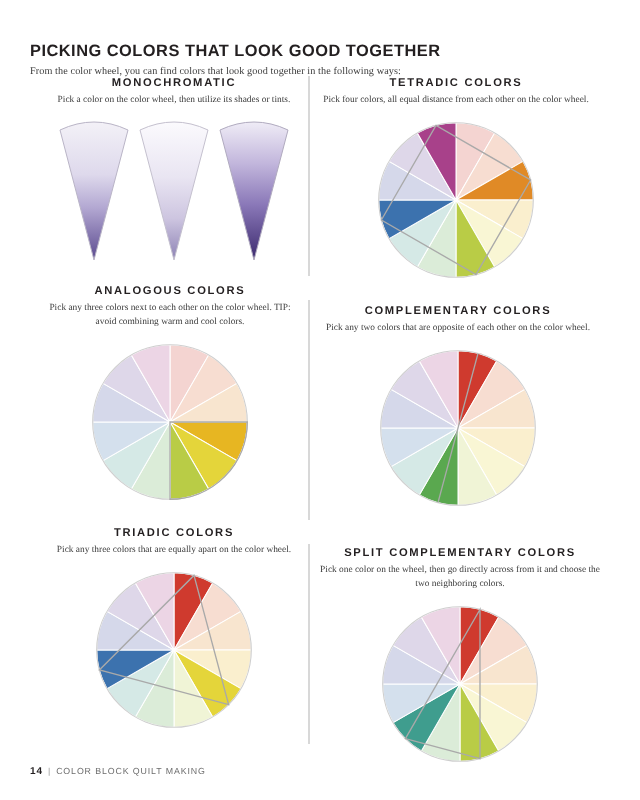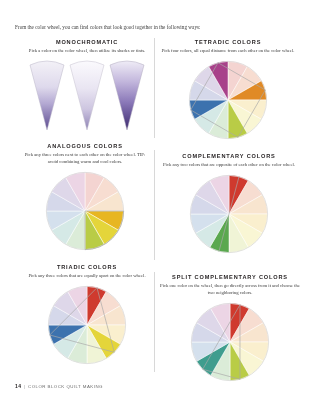--- a/index.html
+++ b/index.html
@@ -55,20 +55,21 @@
   }
   .footer .pg{font-weight:bold;font-size:5px;color:#231f20;}
   .footer .sep{color:#9a9a9a;}
 </style>
 </head>
 <body>
 
 <div class="page">
 
   <div class="hdr">
+    <div class="hdr-title">PICKING COLORS THAT LOOK GOOD TOGETHER</div>
     <div class="hdr-sub">From the color wheel, you can find colors that look good together in the following ways:</div>
   </div>
 
   <div class="divider" style="left:154px;top:38px;height:100px;"></div>
   <div class="divider" style="left:154px;top:150px;height:110px;"></div>
   <div class="divider" style="left:154px;top:272px;height:100px;"></div>
 
   <div class="col" style="left:24px;top:39px;width:126px;">
     <div class="sec-title">MONOCHROMATIC</div>
     <div class="sec-desc">Pick a color on the color wheel, then utilize its shades or tints.</div>

